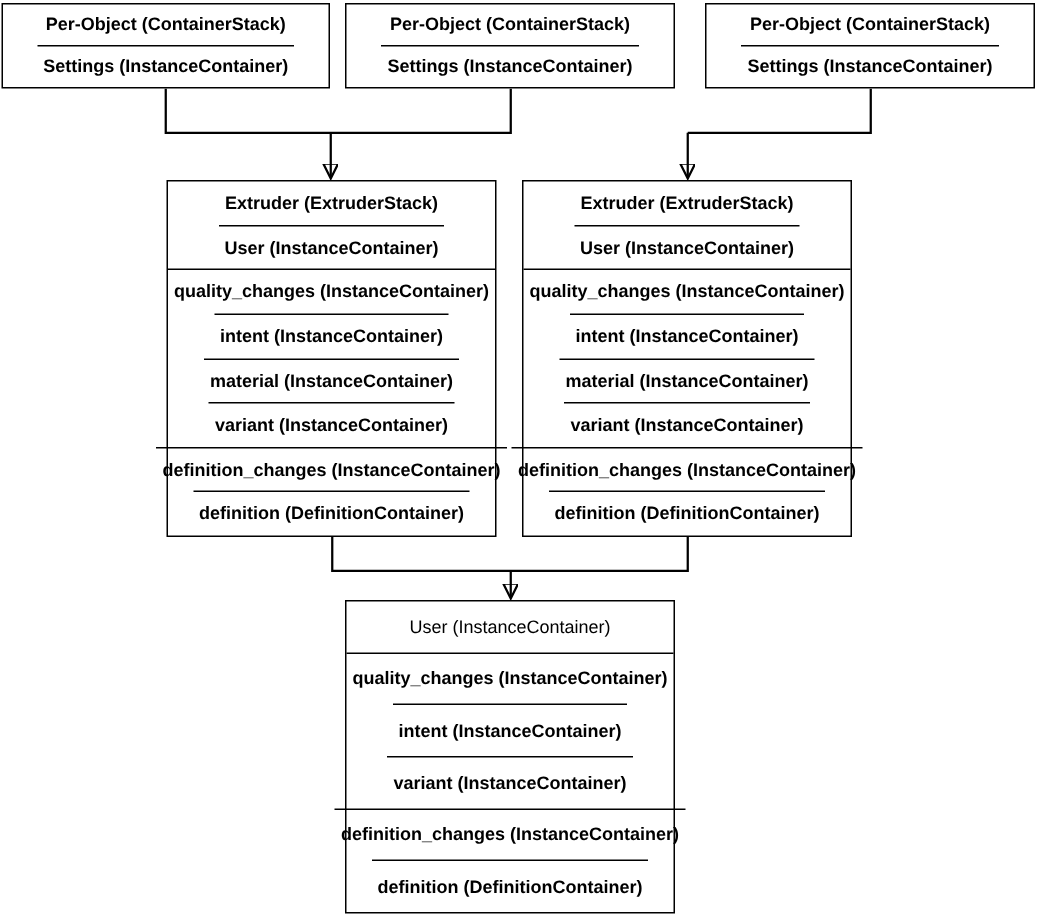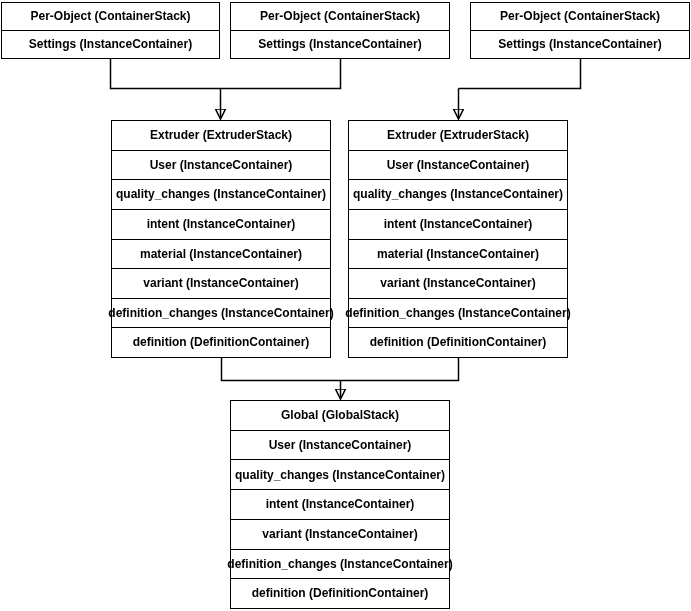--- a/index.html
+++ b/index.html
@@ -9,21 +9,21 @@
     position:relative; width:691px; height:611px; background:var(--bg);
     font-family:"Liberation Sans", sans-serif; color:var(--text);
     overflow:hidden;
   }
   .connectors { position:absolute; left:0; top:0; width:691px; height:611px; }
   .connectors path, .connectors line { stroke:var(--line); stroke-width:1.5; fill:none; }
   .arrowhead { fill:var(--line); stroke:none; }
   .box {
     position:absolute; background:var(--bg);
     border:1.5px solid var(--line);
-    display:flex; flex-direction:column;
+    display:flex; flex-direction:column;align-items:center;
   }
   .row {
     flex:1; display:flex; align-items:center; justify-content:center;
     font-size:12px; line-height:1.2; text-align:center; padding:0 4px;
     white-space:nowrap;
   }
   .row + .row { border-top:1.5px solid var(--line);font-weight:bold; }
   .row.title { font-weight:bold; }
 </style>
 </head>
@@ -79,21 +79,20 @@
     <div class="row">User (InstanceContainer)</div>
     <div class="row">quality_changes (InstanceContainer)</div>
     <div class="row">intent (InstanceContainer)</div>
     <div class="row">material (InstanceContainer)</div>
     <div class="row">variant (InstanceContainer)</div>
     <div class="row">definition_changes (InstanceContainer)</div>
     <div class="row">definition (DefinitionContainer)</div>
   </div>
 
   <div class="box" style="left:230px; top:400px; width:220px; height:209px;">
-    <div class="row title">Global (GlobalStack)</div>
     <div class="row">User (InstanceContainer)</div>
     <div class="row">quality_changes (InstanceContainer)</div>
     <div class="row">intent (InstanceContainer)</div>
     <div class="row">variant (InstanceContainer)</div>
     <div class="row">definition_changes (InstanceContainer)</div>
     <div class="row">definition (DefinitionContainer)</div>
   </div>
 
 </div>
 

